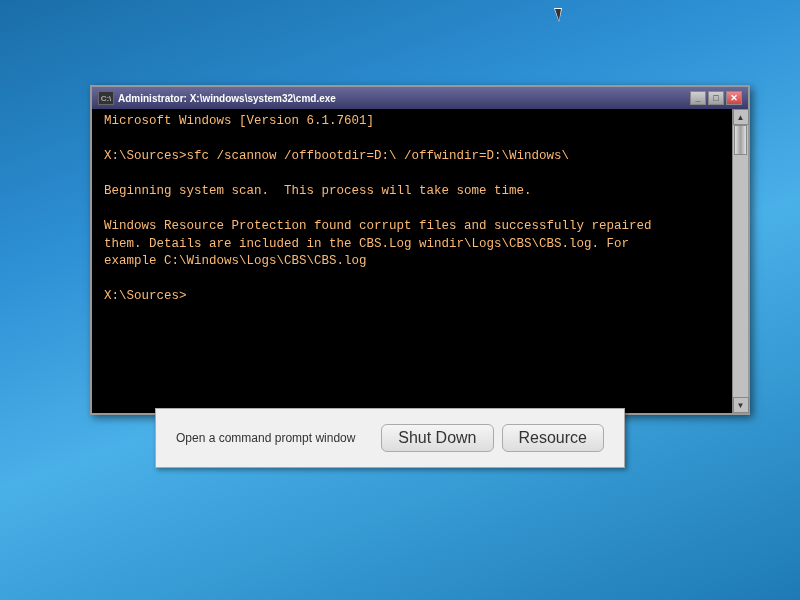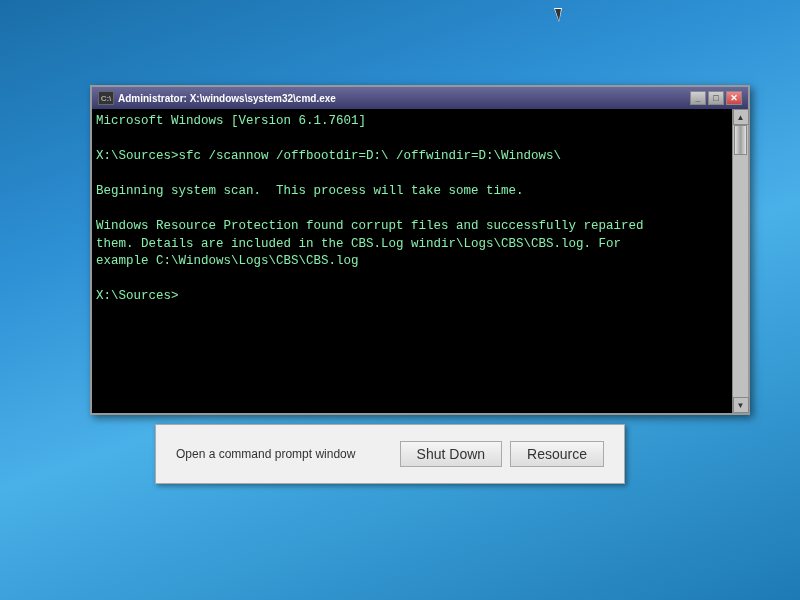--- a/index.html
+++ b/index.html
@@ -88,24 +88,24 @@
     }
 
     .cmd-body {
       background: #000;
       height: calc(100% - 22px);
       display: flex;
     }
 
     .cmd-content {
       flex: 1;
-      padding: 4px 4px;
+      padding: 4px 12px;
       font-family: 'Courier New', Lucida Console, monospace;
       font-size: 12.5px;
-      color: #86efac;
+      color: #fdba74;
       line-height: 1.4;
       white-space: pre-wrap;
       overflow: hidden;
     }
 
     .cmd-scrollbar {
       width: 16px;
       background: #c0c0c0;
       border-left: 1px solid #888;
       display: flex;
@@ -139,21 +139,21 @@
       left: 1px;
       right: 1px;
       height: 30px;
       background: linear-gradient(to right, #e0e0e0, #a0a0a0, #e0e0e0);
       border: 1px solid #888;
     }
 
     
     .dialog-box {
       position: absolute;
-      bottom: 116px;
+      bottom: 132px;
       left: 155px;
       width: 470px;
       height: 60px;
       background: #f0f0f0;
       border: 1px solid #aaa;
       box-shadow: 2px 2px 5px rgba(0,0,0,0.4);
       display: flex;
       align-items: center;
       justify-content: space-between;
       padding: 0 20px;
@@ -167,22 +167,22 @@
 
     .dialog-buttons {
       display: flex;
       gap: 8px;
     }
 
     .dialog-btn {
       padding: 4px 16px;
       background: linear-gradient(to bottom, #f5f5f5, #ddd);
       border: 1px solid #aaa;
-      border-radius: 0;
-      font-size: 14px;
+      border-radius: 6px;
+      font-size: 16px;
       font-family: Arial, sans-serif;
       cursor: pointer;
       color: #333;
     }
 
     
     .cursor {
       position: absolute;
       top: 8px;
       right: 240px;

